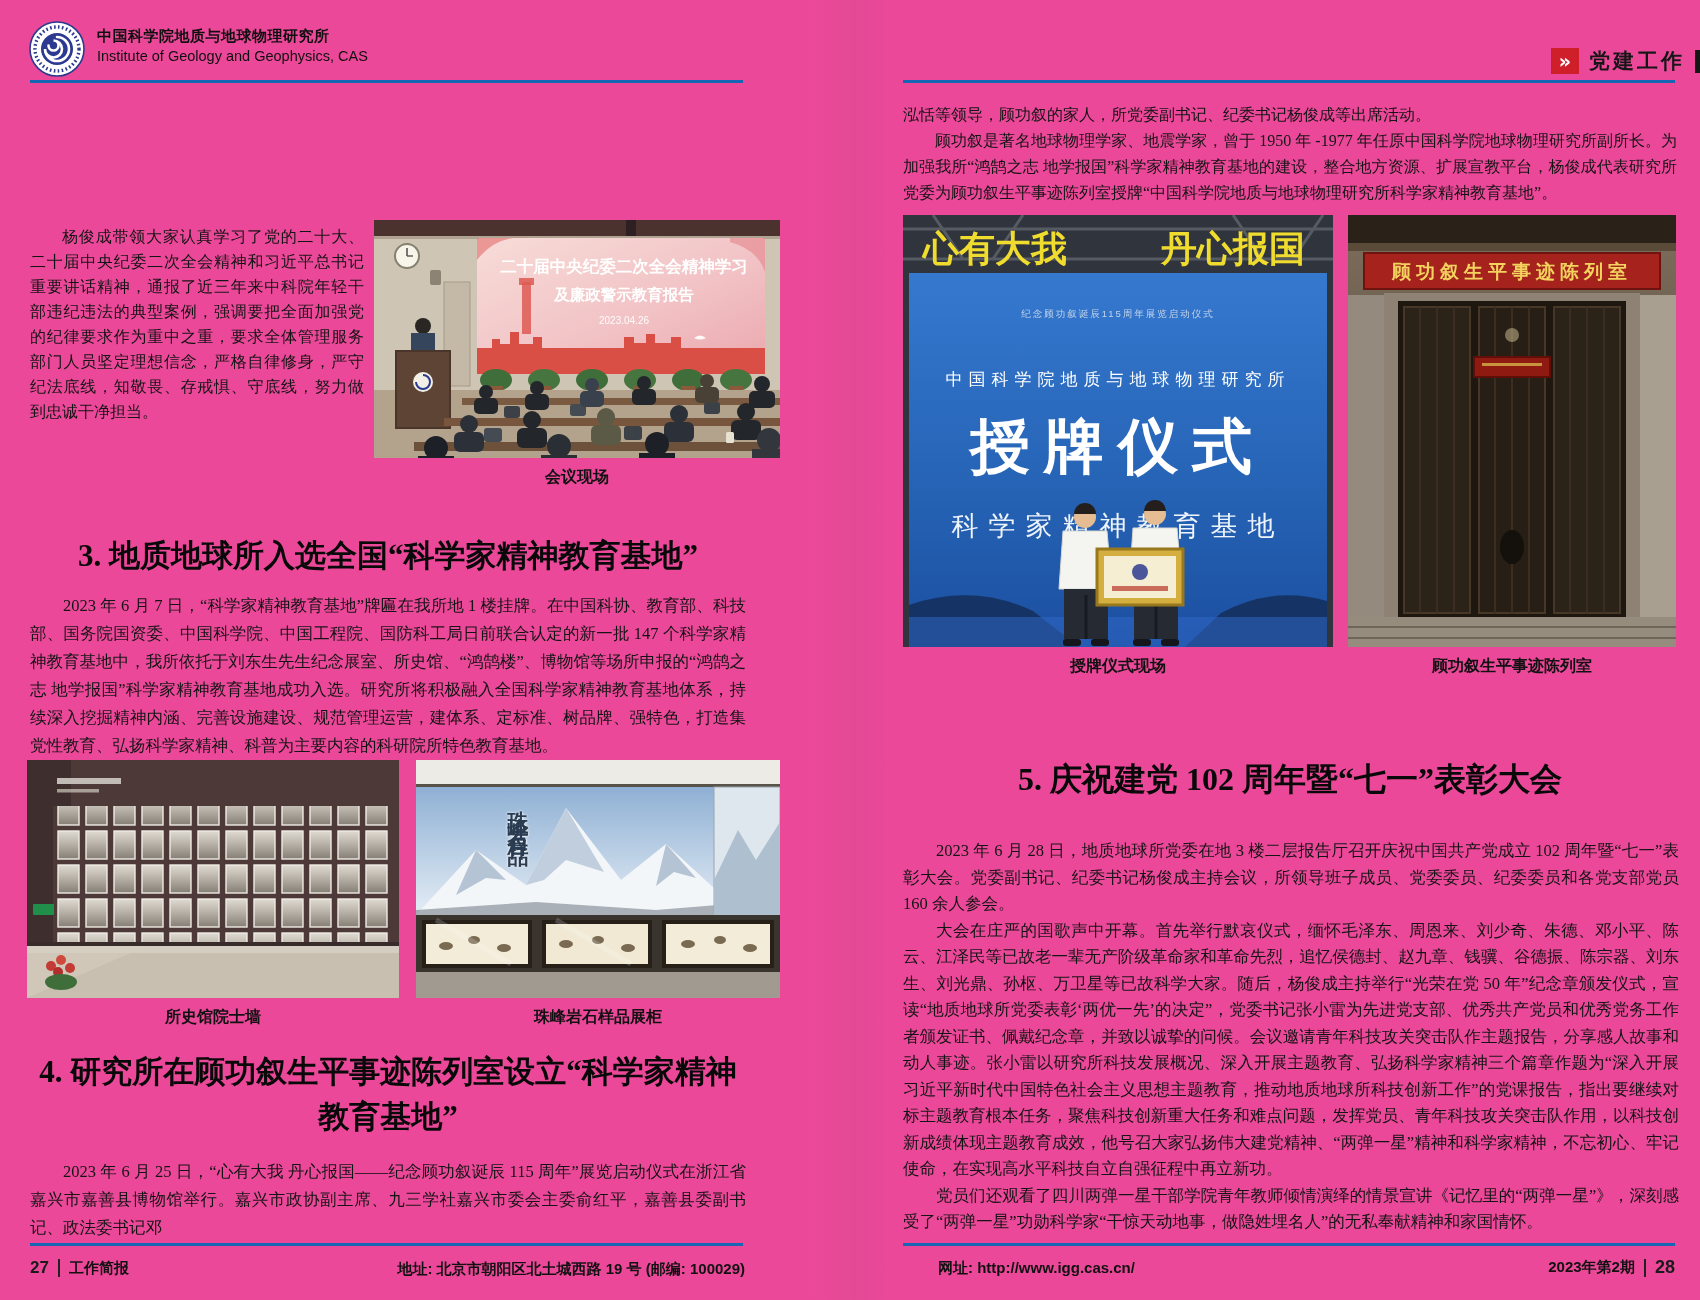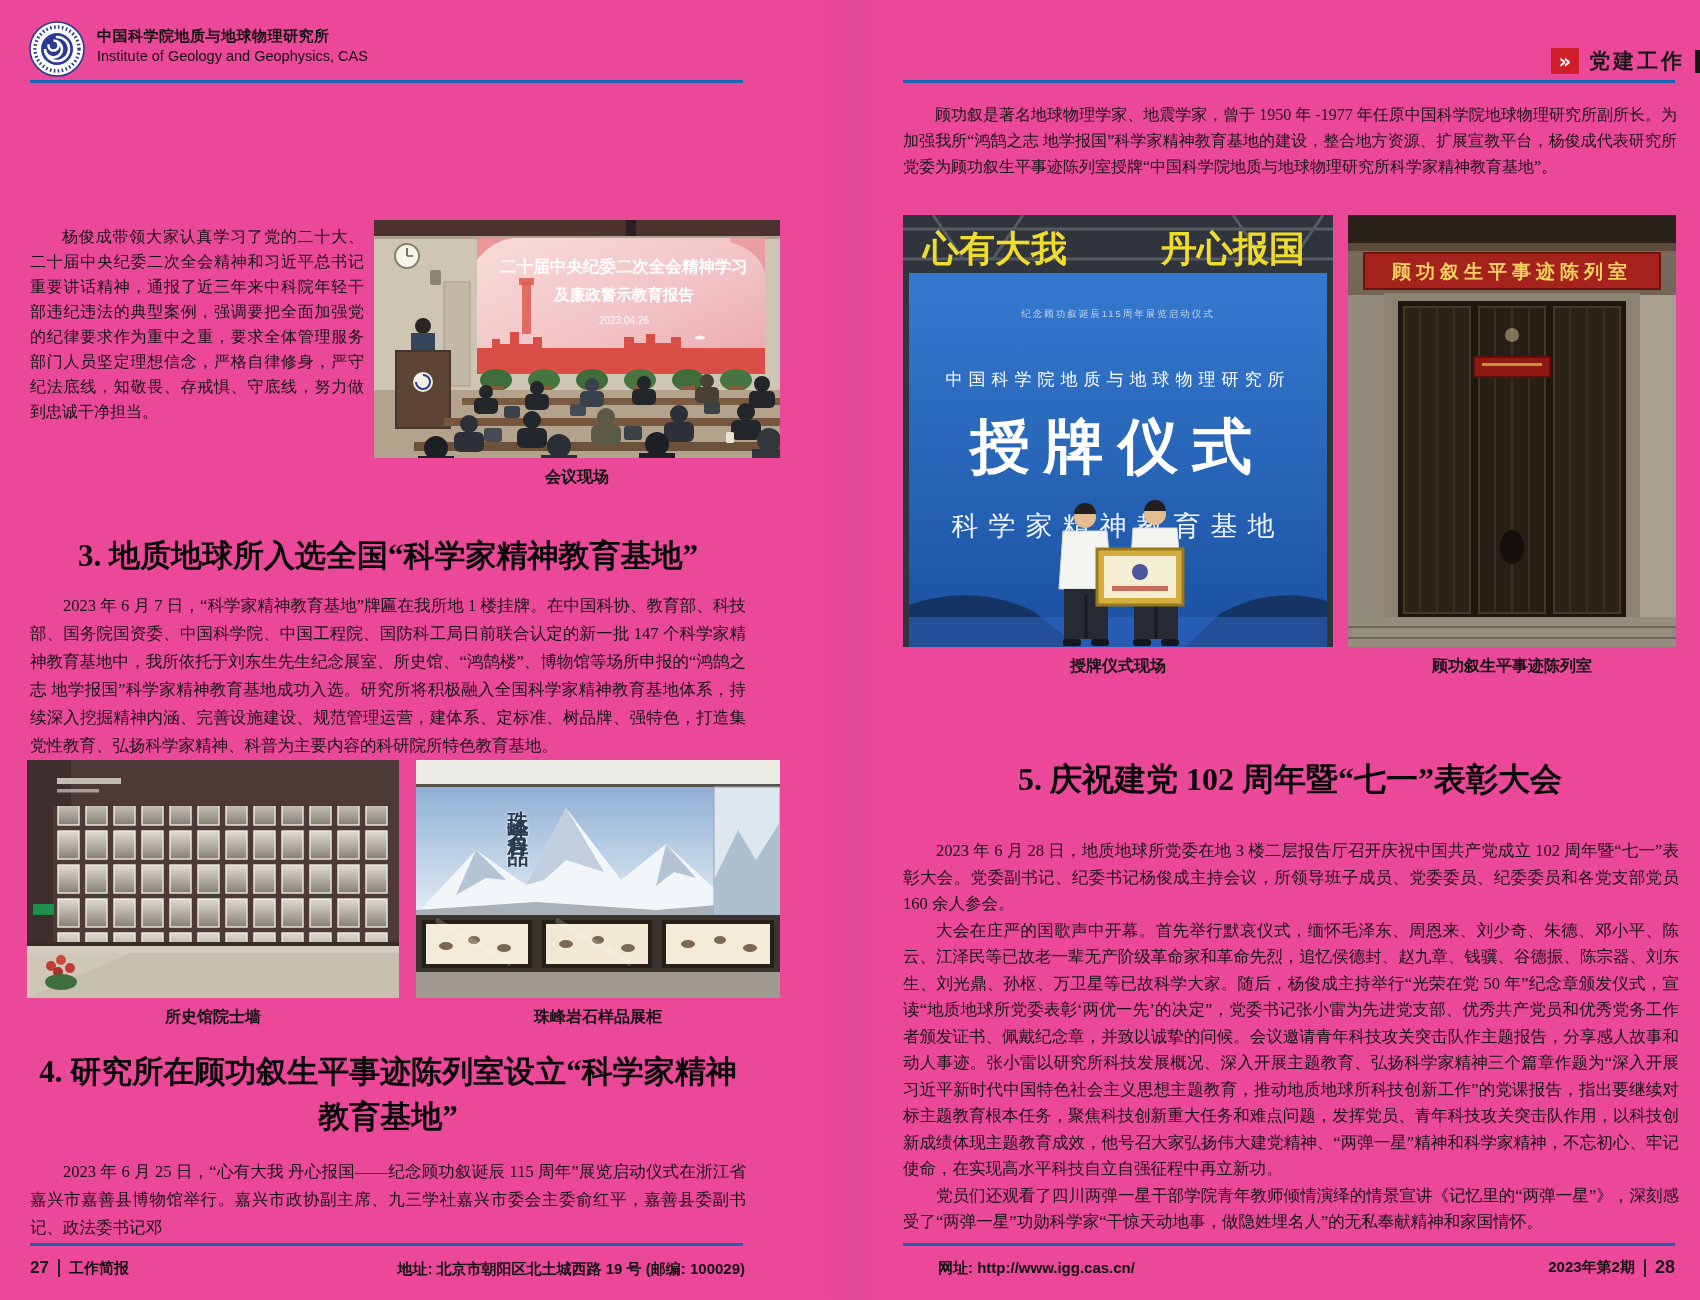--- a/index.html
+++ b/index.html
@@ -274,20 +274,21 @@
   <div class="abs foot-sans" style="left:330px;top:1260px;width:415px;text-align:right;">地址: 北京市朝阳区北土城西路 19 号 (邮编: 100029)</div>
 
   <div class="abs rule" style="left:903px;top:80px;width:772px;"></div>
   <div class="abs tag-wrap" style="left:1551px;top:47px;">
     <span class="badge">»</span>
     <span class="section-tag">党建工作</span>
     <span class="tag-bar"></span>
   </div>
 
   <div class="abs body-text contxt" style="left:903px;top:102px;width:774px;">
+    <p class="no-indent">泓恬等领导，顾功叙的家人，所党委副书记、纪委书记杨俊成等出席活动。</p>
     <p>顾功叙是著名地球物理学家、地震学家，曾于 1950 年 -1977 年任原中国科学院地球物理研究所副所长。为加强我所“鸿鹄之志 地学报国”科学家精神教育基地的建设，整合地方资源、扩展宣教平台，杨俊成代表研究所党委为顾功叙生平事迹陈列室授牌“中国科学院地质与地球物理研究所科学家精神教育基地”。</p>
   </div>
 
   <figure class="abs" style="left:903px;top:215px;width:430px;">
     <svg width="430" height="432" viewBox="0 0 430 432">
       <defs>
         <linearGradient id="blueG" x1="0" y1="0" x2="0" y2="1">
           <stop offset="0" stop-color="#3579cf"></stop>
             <stop offset="0.6" stop-color="#2562b4"></stop>
             <stop offset="1" stop-color="#1c4fa0"></stop>

